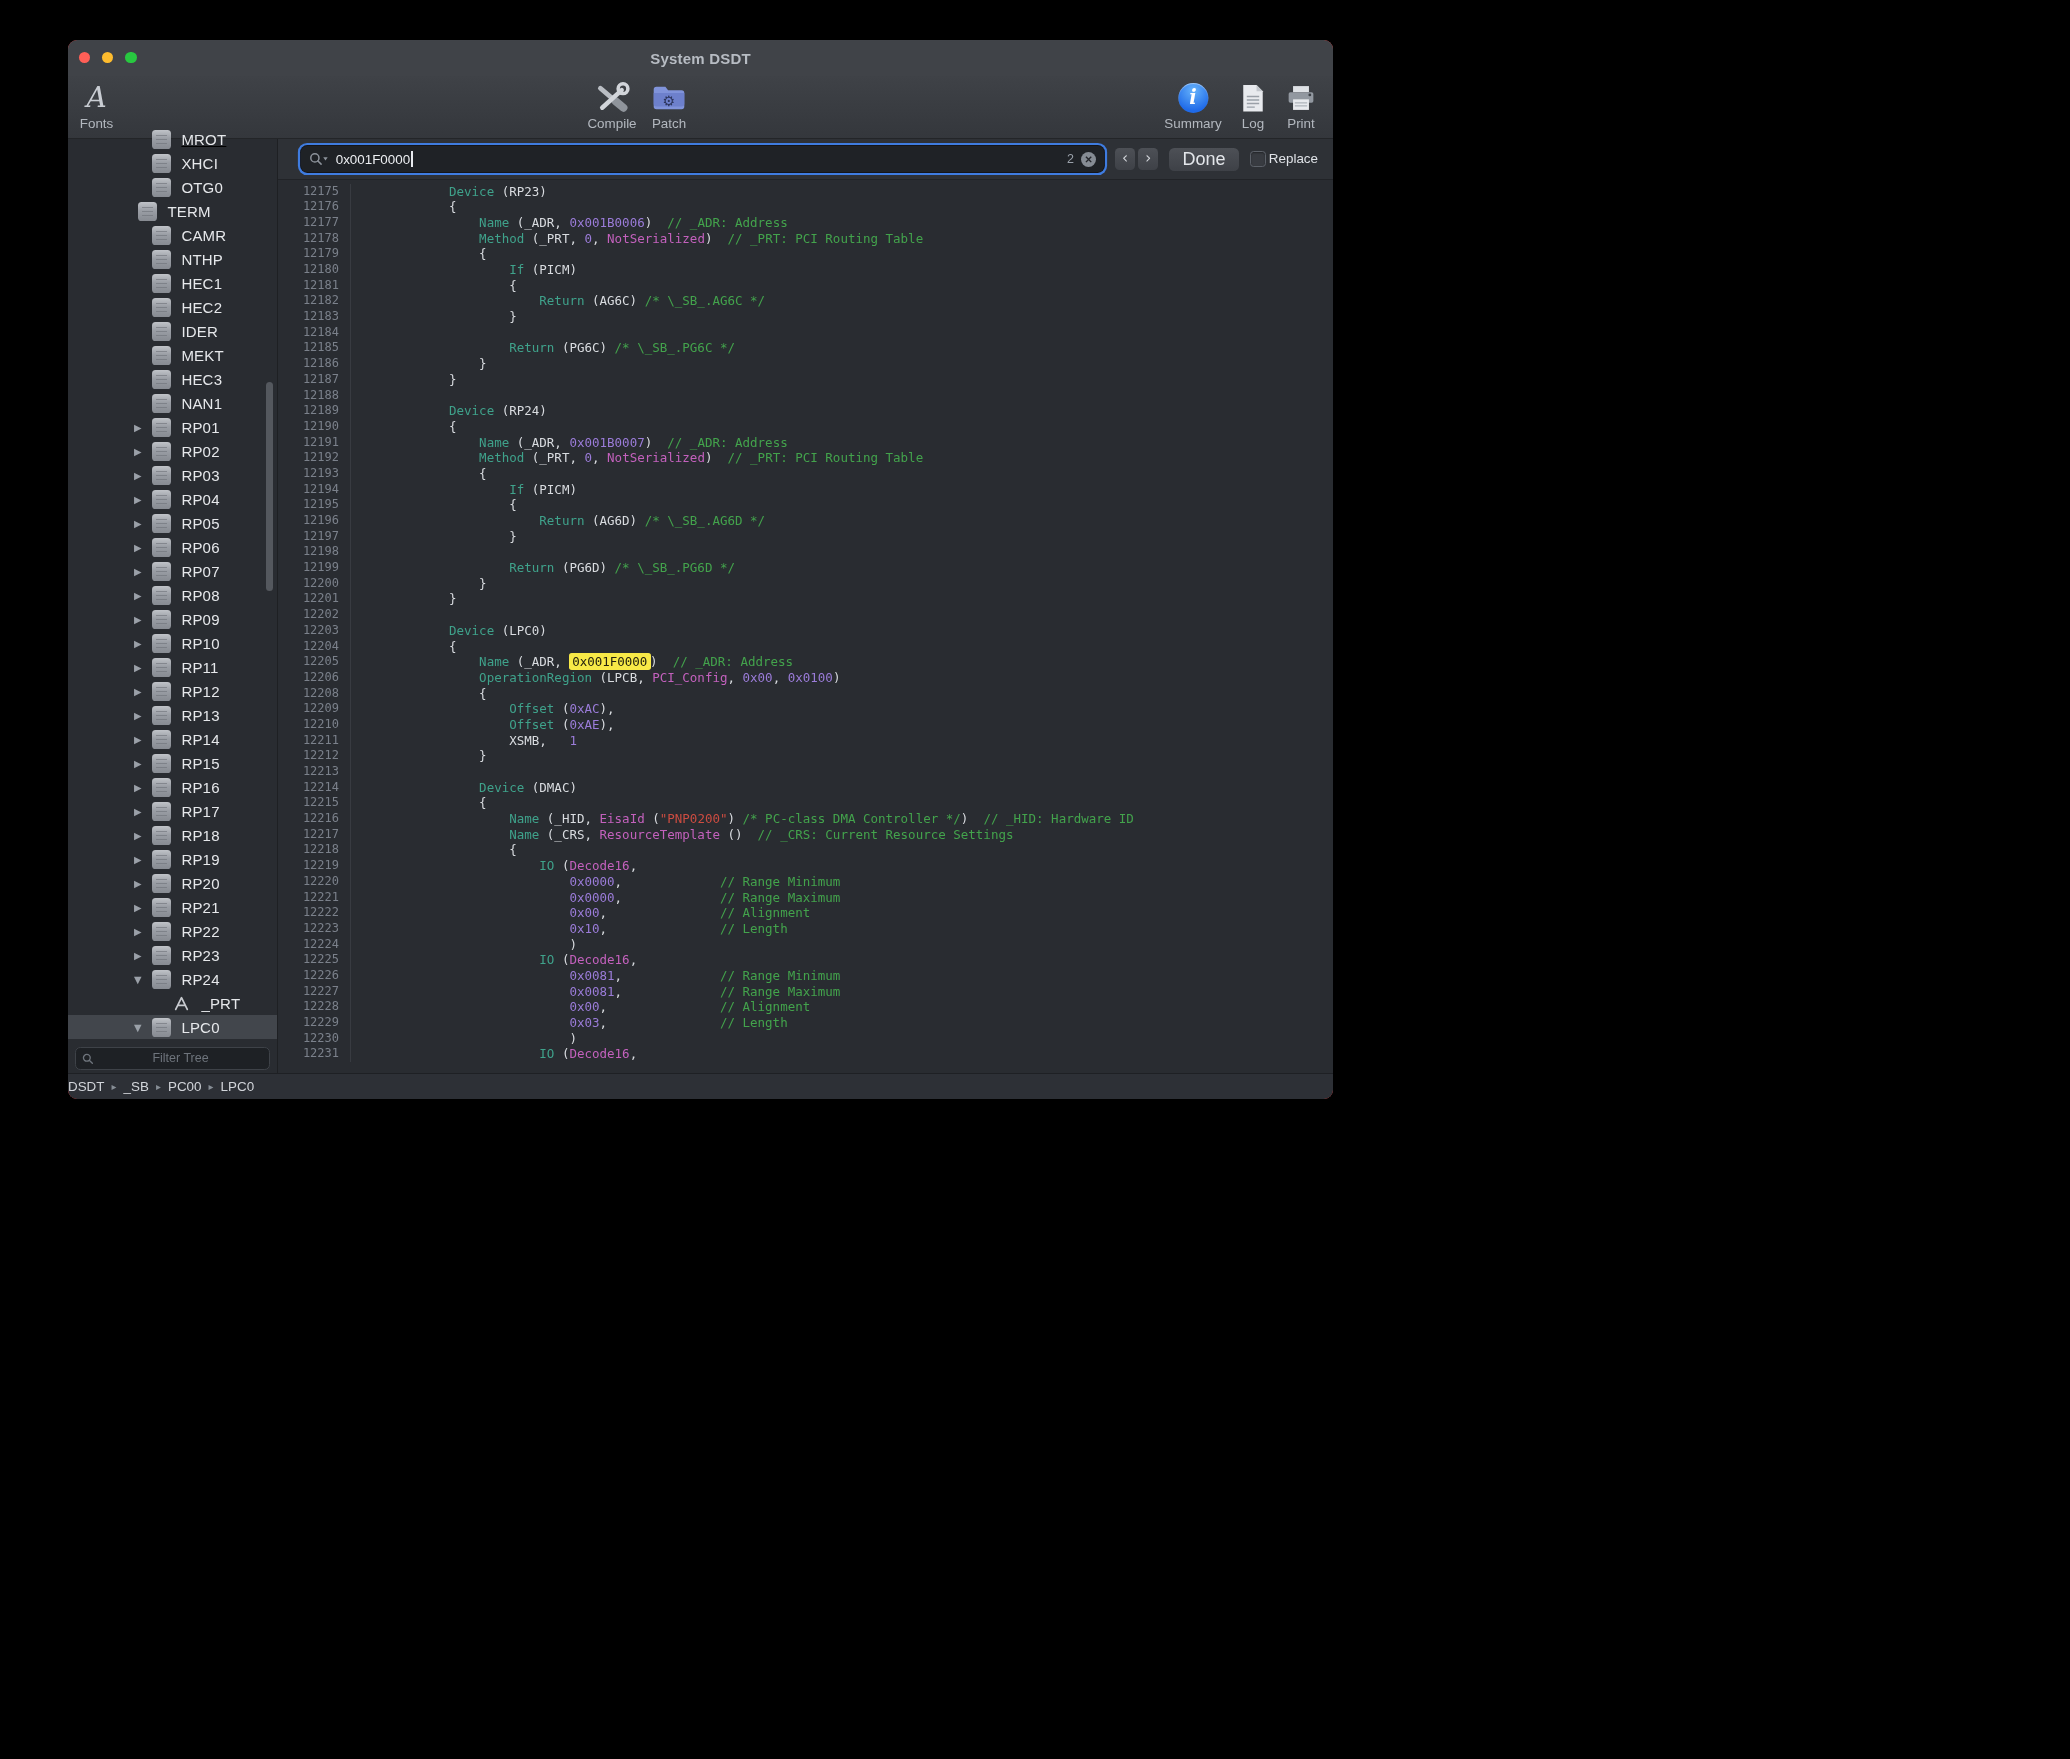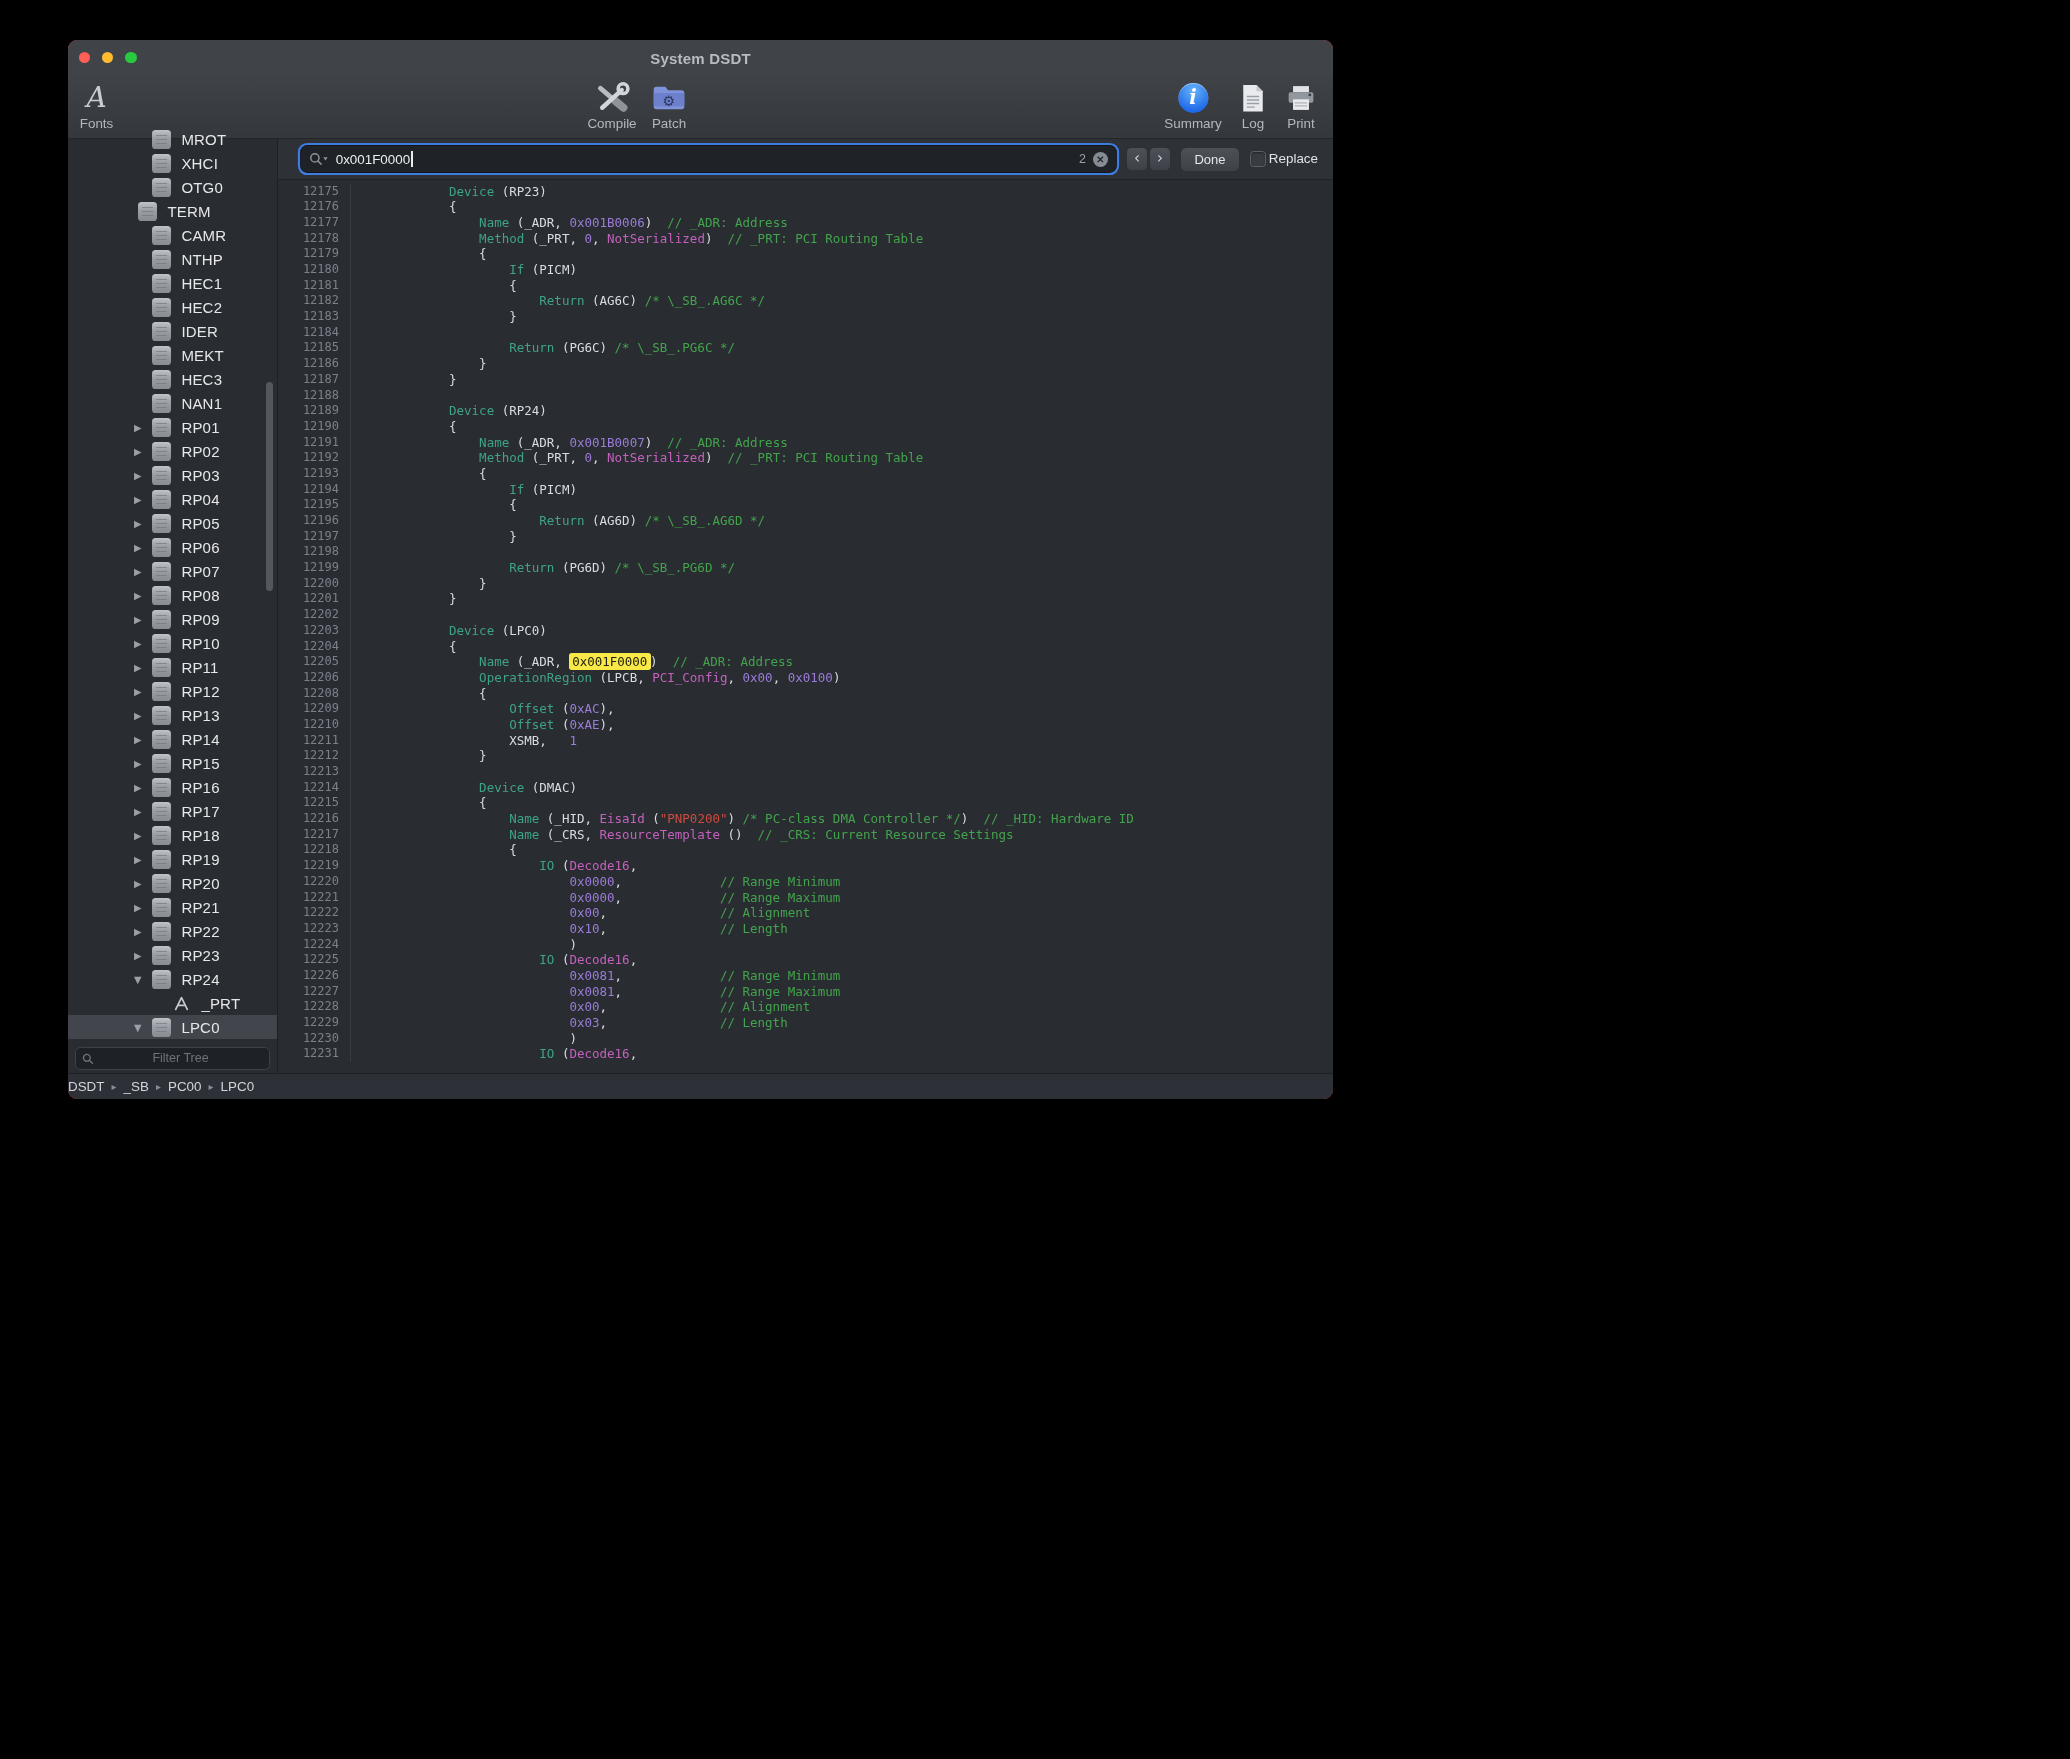--- a/index.html
+++ b/index.html
@@ -48,21 +48,21 @@
   .sfield{flex:1;height:26px;background:#1f2226;border-radius:6.2px;display:flex;align-items:center;padding:0 8px;gap:7.1px;
           box-shadow:0 0 0 0.9px #14151a,0 0 0 3.1px var(--accent,#3f7ce0);}
   .query{flex:1;display:flex;align-items:center;color:#eceef1;font-size:13.4px;}
   .caret{width:1.8px;height:16px;background:#e8ebef;margin-left:0.9px;}
   .count{color:#9aa1aa;font-size:12.5px;}
   .clearbtn{width:15px;height:15px;border-radius:50%;background:#868c94;color:#24262b;font-size:9.8px;font-weight:bold;
             display:flex;align-items:center;justify-content:center;flex:none;}
   .navgroup{display:flex;gap:2.7px;}
   .navbtn{width:20.5px;height:21.4px;border-radius:4.5px;border:none;background:linear-gradient(#4d5056,#3e4147);color:#d3d6db;
           font-size:15px;display:flex;align-items:center;justify-content:center;padding:0 0 1.8px;font-family:"DejaVu Sans",sans-serif;}
-  .donebtn{height:23px;padding:0 13.4px;border:none;border-radius:5.3px;background:linear-gradient(#4d5056,#3e4147);color:#e3e6ea;font-size:13px;font-family:"Liberation Sans",sans-serif;}
+  .donebtn{height:23px;padding:0 13.4px;border:none;border-radius:5.3px;background:linear-gradient(#4d5056,#3e4147);color:#e3e6ea;font-size:18px;font-family:"Liberation Sans",sans-serif;}
   .replacewrap{display:flex;align-items:center;gap:3px;}
   .checkbox{width:14.3px;height:14.3px;border-radius:3.6px;background:#383b41;border:0.9px solid #5c6169;box-shadow:inset 0 0.9px 1.8px rgba(0,0,0,.4);}
   .replabel{font-size:13.4px;color:#dfe2e7;}
   
   .codepane{flex:1;overflow:hidden;padding-top:3.6px;font-family:"DejaVu Sans Mono",monospace;}
   .cl{display:flex;height:15.7px;line-height:15.7px;}
   .ln{flex:none;display:inline-block;width:61px;padding-right:10.7px;text-align:right;color:#7b818b;font-size:12px;
       border-right:0.9px solid #383b41;margin-right:8px;}
   .lt{white-space:pre;font-size:12.5px;color:#d9dce0;}
   .tk-p{color:#d9dce0;}
@@ -161,21 +161,21 @@
             <circle cx="27" cy="12" r="1.6" fill="#3c4046"></circle>
           </svg>
         </div>
         <div class="tblabel">Print</div>
       </div>
     </div>
 
     <div class="content">
       <aside class="sidebar">
         <div class="tree" id="tree">
-            <div class="trow" style="padding-left: 66px;">
+            <div class="trow" style="padding-left: 66px; text-decoration: underline;">
               <span class="disc"></span>
               <span class="nicon device"></span>
               <span class="tlabel">MROT</span>
             </div>
             <div class="trow" style="padding-left: 66px;">
               <span class="disc"></span>
               <span class="nicon device"></span>
               <span class="tlabel">XHCI</span>
             </div>
             <div class="trow" style="padding-left: 66px;">

